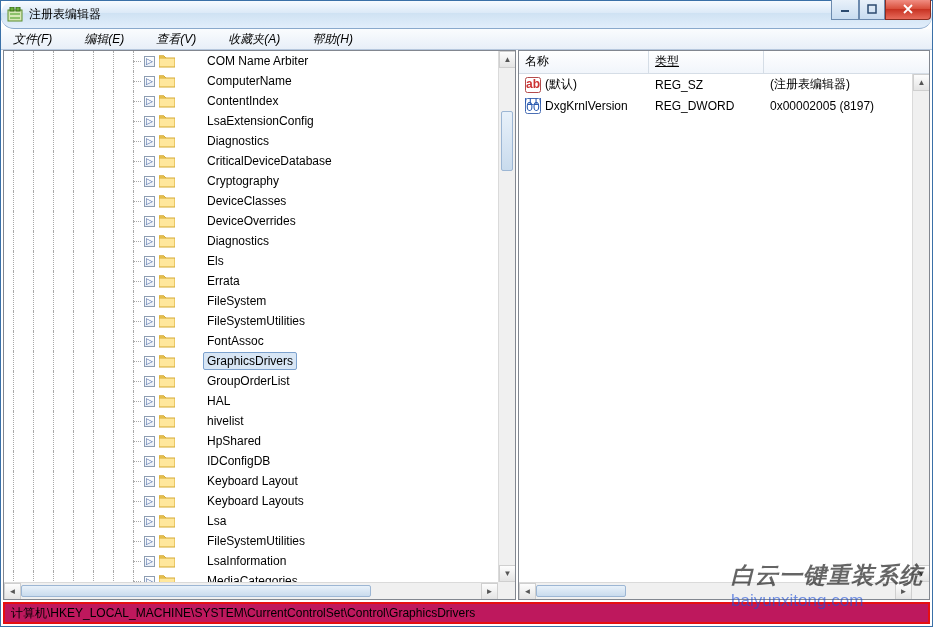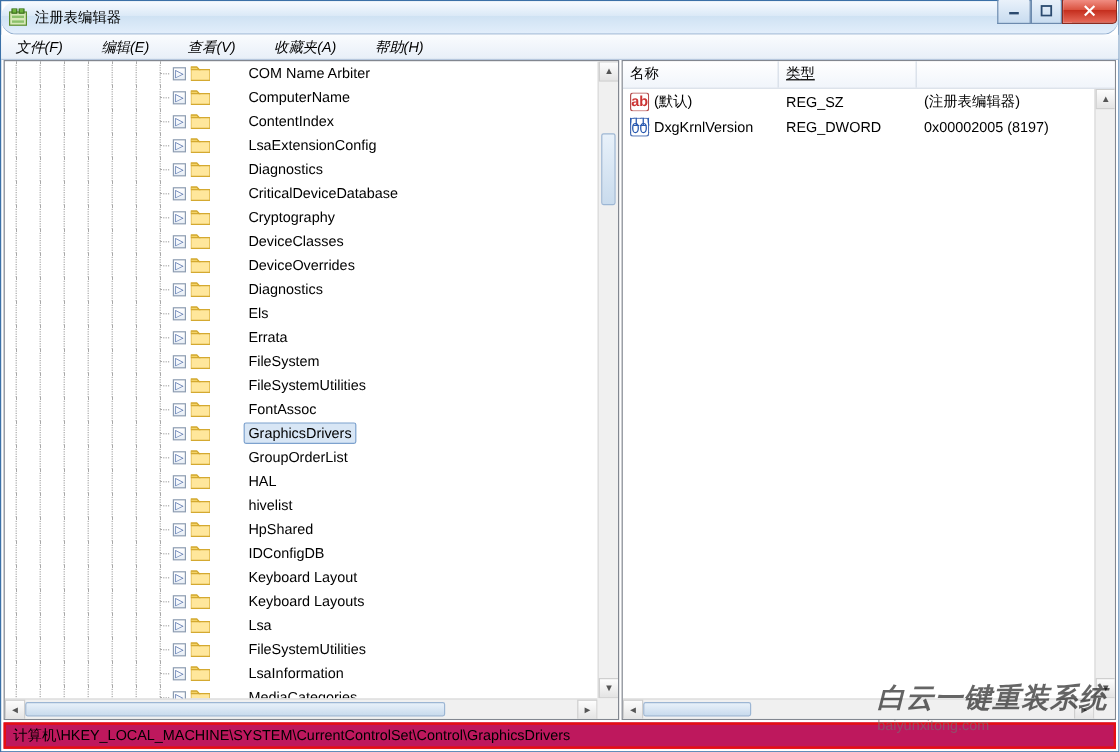--- a/index.html
+++ b/index.html
@@ -49,21 +49,21 @@
 .list-body { flex: 1; overflow: hidden; position: relative; }
 .list-rows { position: absolute; left:0; top:0; right:17px; bottom:17px; }
 .row { display: flex; align-items: center; height: 21px; }
 .cell { padding: 0 6px; white-space: nowrap; overflow: hidden; text-overflow: ellipsis; display: flex; align-items: center; gap: 4px; text-align: center; }
 .val-icon { width: 16px; height: 16px; flex-shrink: 0; }
 
 .status-bar { height: 22px; border: 2px solid #e60f12; background: #be185d; display: flex; align-items: center; padding: 0 6px; margin: 2px; }
 
 .watermark { position: absolute; right: 10px; bottom: 16px; opacity: 0.6; pointer-events: none; }
 .watermark .cn { font-size: 23px; font-style: italic; color: #000000; font-weight: bold; letter-spacing: 1px; }
-.watermark .en { font-size: 12px; color: #737373; }
+.watermark .en { font-size: 17px; color: #1d4ed8; }
 </style>
 </head>
 <body>
 
 <div class="window">
 
   <div class="title-bar">
     <div class="title-left">
       <svg class="app-icon" viewBox="0 0 16 16">
         <rect x="1" y="3" width="14" height="11" fill="#d7e8b8" stroke="#5a8e2c"></rect>

